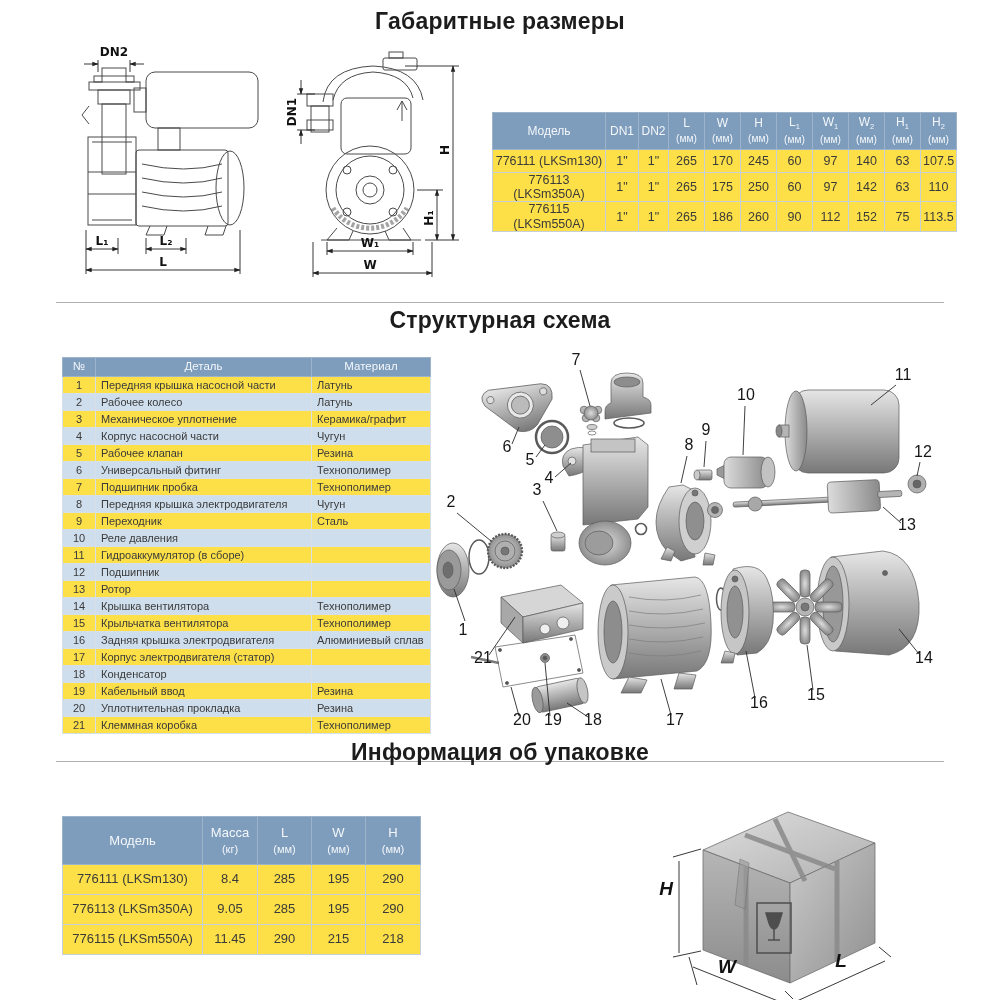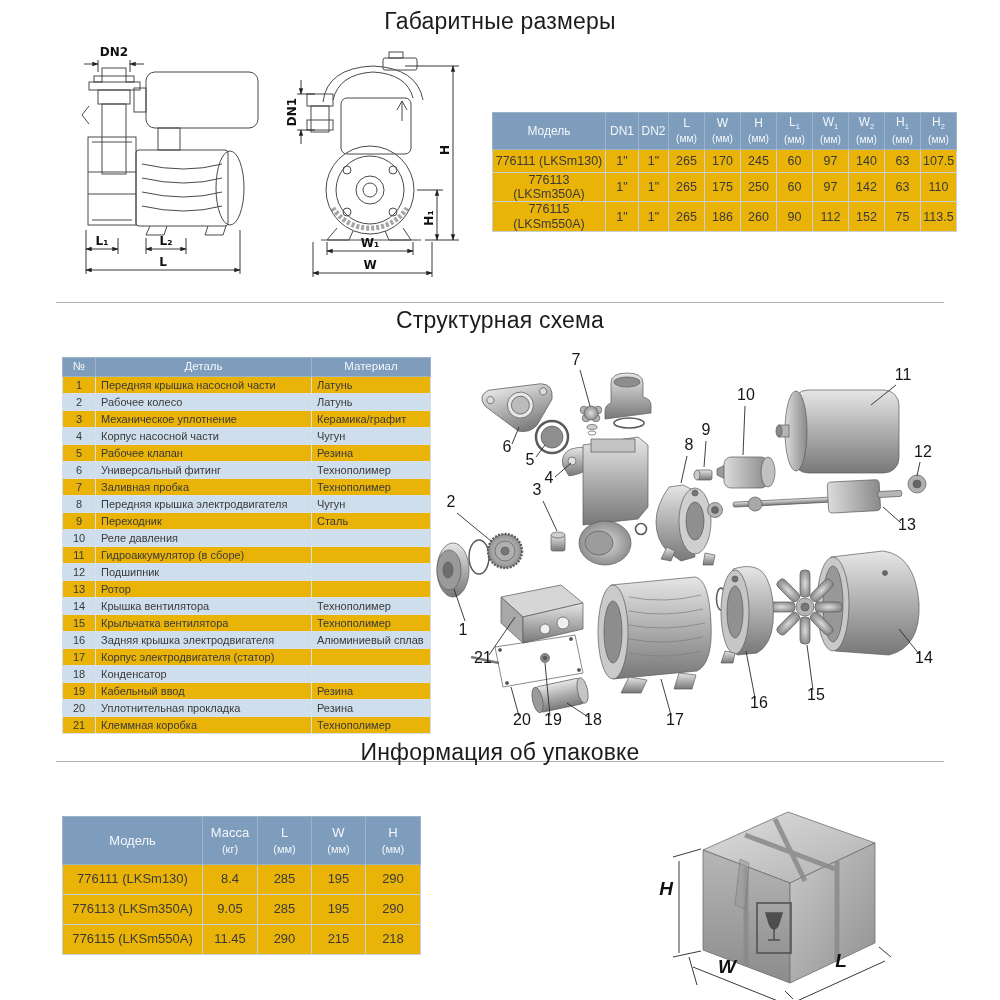--- a/index.html
+++ b/index.html
@@ -1,26 +1,26 @@
 <!DOCTYPE html>
 <html style="--hdr-blue: #7e9cbb; --row-alt: #cfdeec;"><head>
 <meta charset="utf-8">
 <style>
   *{margin:0;padding:0;box-sizing:border-box}
   html,body{width:1000px;height:1000px}
   body{position:relative;background:#fff;font-family:"Liberation Sans",sans-serif;overflow:hidden;color:#333}
-  .title{position:absolute;left:0;width:1000px;text-align:center;font-size:23px;font-weight:400;color:#1c1c1c;letter-spacing:.2px}
+  .title{position:absolute;left:0;width:1000px;text-align:center;font-size:23px;font-weight:700;color:#1c1c1c;letter-spacing:.2px}
   #title1{top:8px}
   #title2{top:307px}
   #title3{top:739px}
   .divider{position:absolute;left:56px;width:888px;height:1px;background:#b0b0b0}
   #div1{top:302px}
   #div2{top:761px}
 
-  table{border-collapse:collapse;position:absolute;background:#eab308;table-layout:fixed}
+  table{border-collapse:collapse;position:absolute;background:#fde047;table-layout:fixed}
   th{background:var(--hdr-blue,#7e9cbb);color:#f3f7fb;font-weight:400;border:1px solid #9db3c9;text-align:center;line-height:1.2}
   td{border:1px solid #c6d0da;color:#3a3a3a;text-align:center;line-height:1.15}
   .unit{font-size:.85em}
   sub{font-size:.62em}
 
   #dims-table{left:492px;top:112px;width:462px;font-size:12.5px}
   #dims-table th{height:21px;font-size:12px;padding:2px 1px}
   #dims-table td{height:23px;padding:0 2px}
 
   #parts-table{left:62px;top:357px;width:368px;font-size:11px}
@@ -252,21 +252,21 @@
         <td>Рабочее клапан</td>
         <td>Резина</td>
       </tr>
       <tr class="alt">
         <td>6</td>
         <td>Универсальный фитинг</td>
         <td>Технополимер</td>
       </tr>
       <tr>
         <td>7</td>
-        <td>Заливная пробка</td>
+        <td>Подшипник пробка</td>
         <td>Технополимер</td>
       </tr>
       <tr class="alt">
         <td>8</td>
         <td>Передняя крышка электродвигателя</td>
         <td>Чугун</td>
       </tr>
       <tr>
         <td>9</td>
         <td>Переходник</td>

